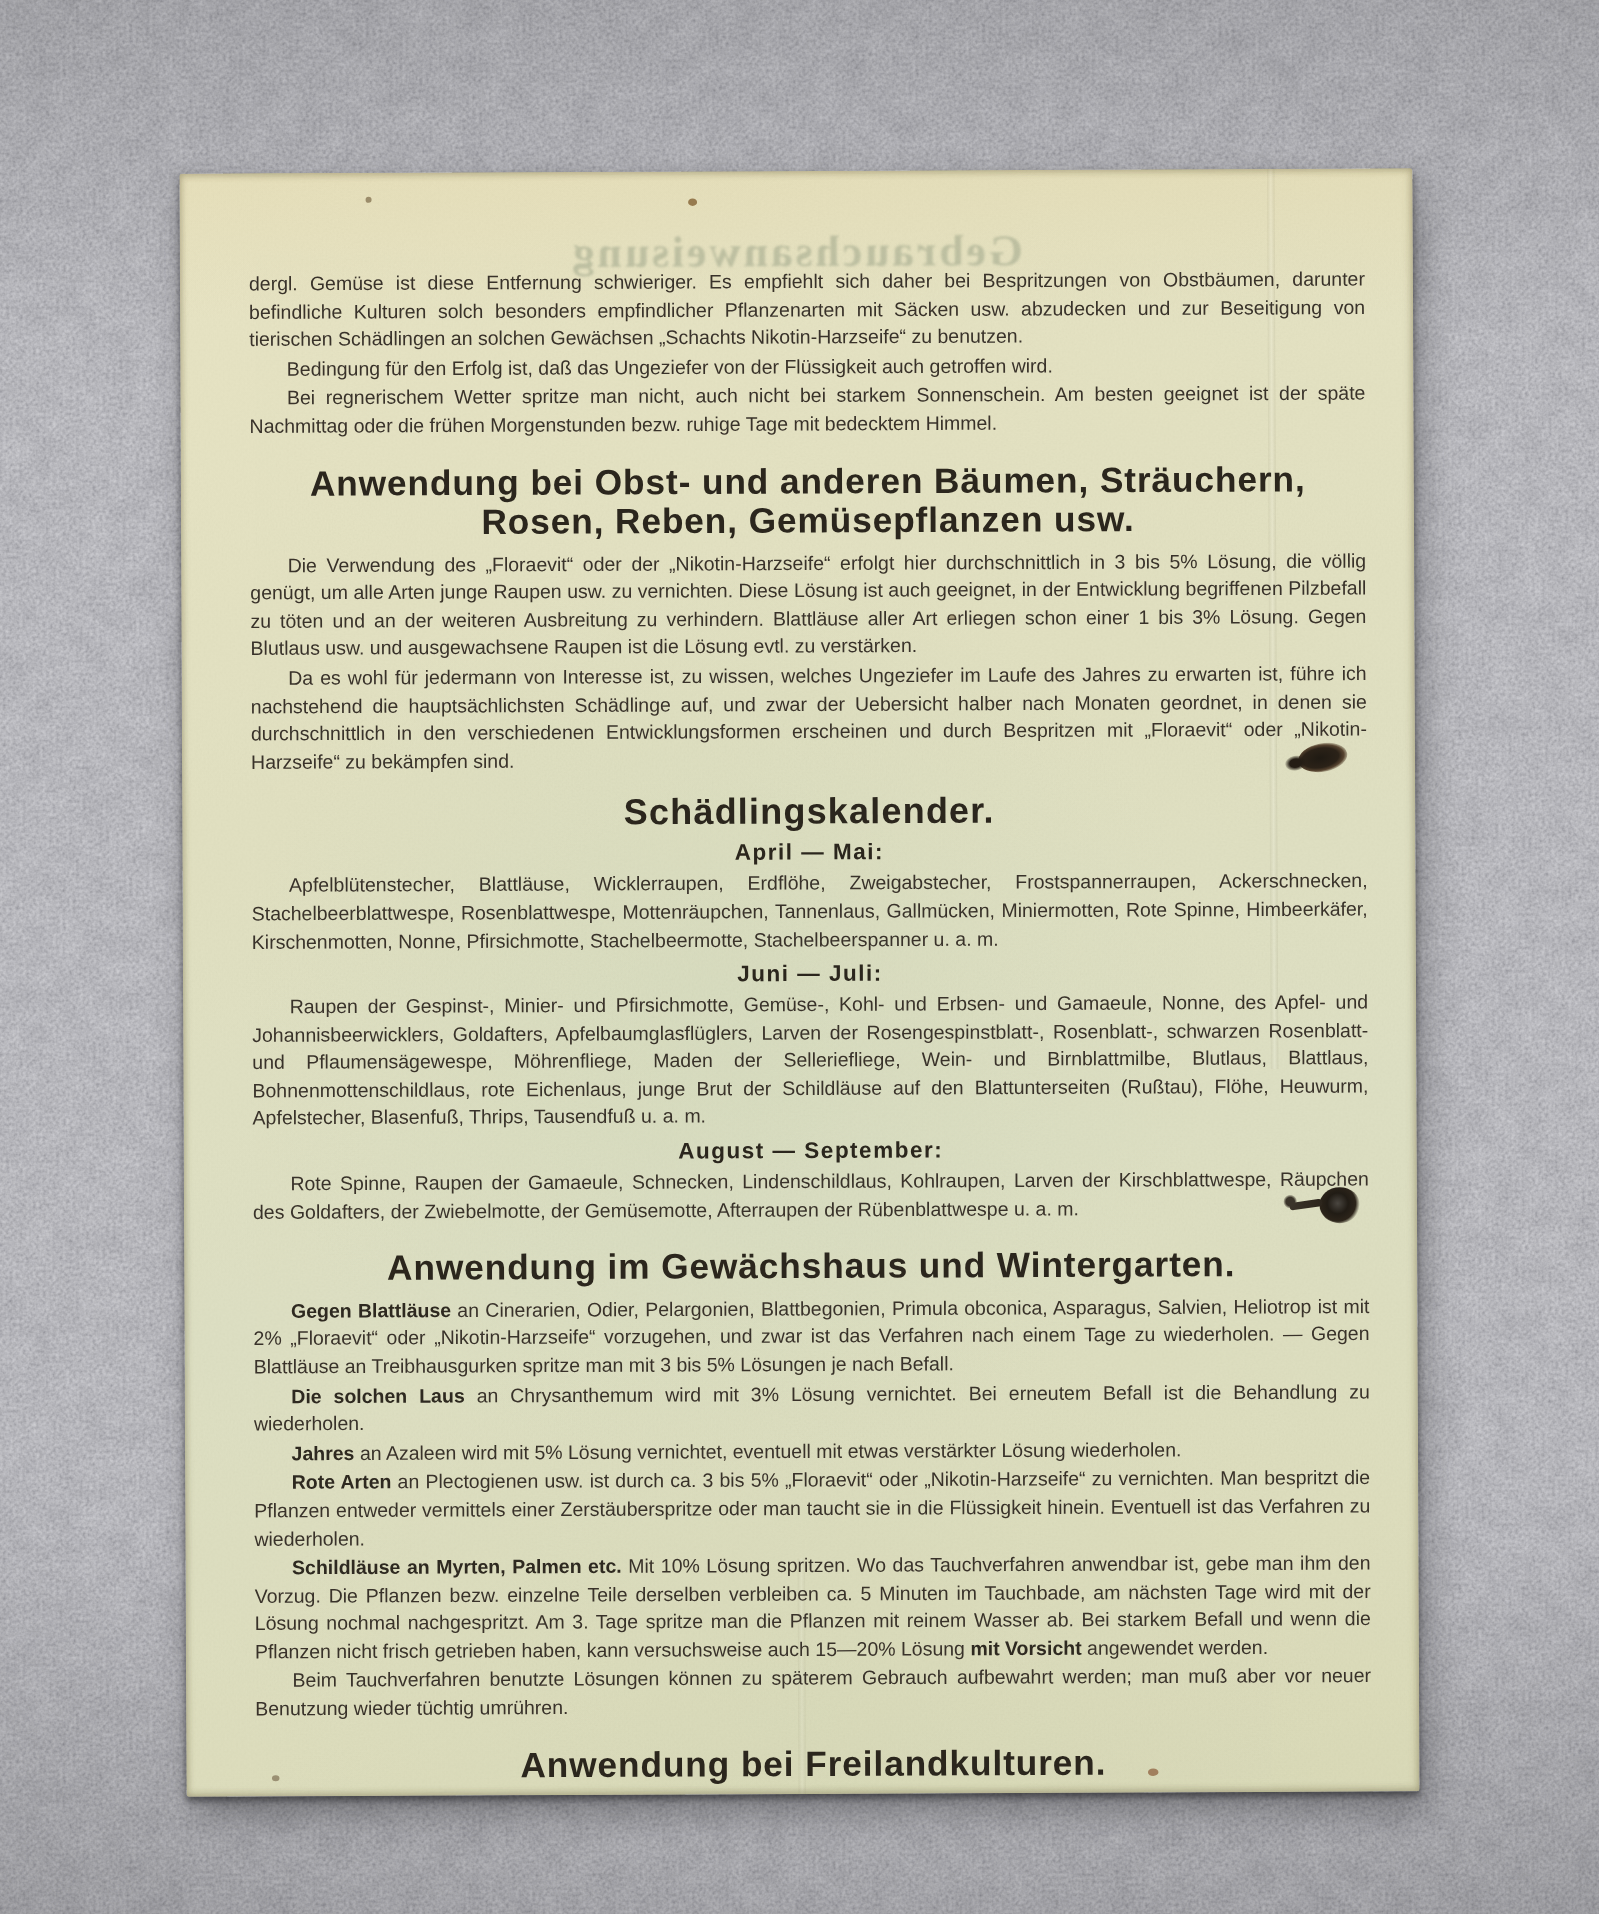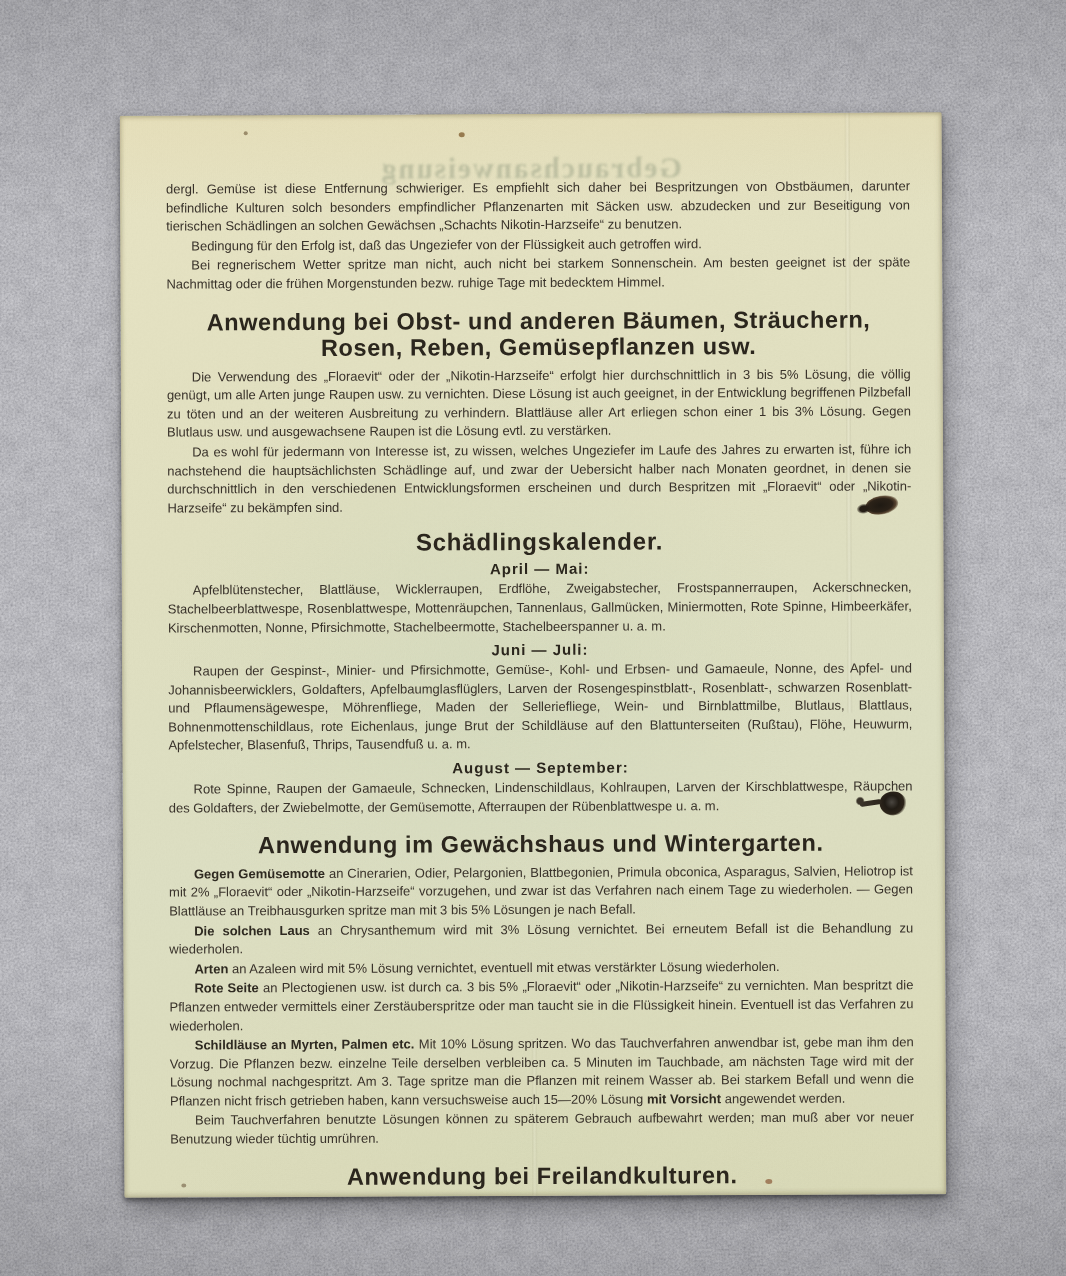--- a/index.html
+++ b/index.html
@@ -121,24 +121,24 @@
       <p>Apfelblütenstecher, Blattläuse, Wicklerraupen, Erdflöhe, Zweigabstecher, Frostspannerraupen, Ackerschnecken, Stachelbeerblattwespe, Rosenblattwespe, Mottenräupchen, Tannenlaus, Gallmücken, Miniermotten, Rote Spinne, Himbeerkäfer, Kirschenmotten, Nonne, Pfirsichmotte, Stachelbeermotte, Stachelbeerspanner u. a. m.</p>
 
       <h3>Juni — Juli:</h3>
       <p>Raupen der Gespinst-, Minier- und Pfirsichmotte, Gemüse-, Kohl- und Erbsen- und Gamaeule, Nonne, des Apfel- und Johannisbeerwicklers, Goldafters, Apfelbaumglasflüglers, Larven der Rosengespinstblatt-, Rosenblatt-, schwarzen Rosenblatt- und Pflaumensägewespe, Möhrenfliege, Maden der Selleriefliege, Wein- und Birnblattmilbe, Blutlaus, Blattlaus, Bohnenmottenschildlaus, rote Eichenlaus, junge Brut der Schildläuse auf den Blattunterseiten (Rußtau), Flöhe, Heuwurm, Apfelstecher, Blasenfuß, Thrips, Tausendfuß u. a. m.</p>
 
       <h3>August — September:</h3>
       <p>Rote Spinne, Raupen der Gamaeule, Schnecken, Lindenschildlaus, Kohlraupen, Larven der Kirschblattwespe, Räupchen des Goldafters, der Zwiebelmotte, der Gemüsemotte, Afterraupen der Rübenblattwespe u. a. m.</p>
 
       <h1>Anwendung im Gewächshaus und Wintergarten.</h1>
 
-      <p><b>Gegen Gemüsemotte</b><span> an Cinerarien, Odier, Pelargonien, Blattbegonien, Primula obconica, Asparagus, Salvien, Heliotrop ist mit 2% „Floraevit“ oder „Nikotin-Harzseife“ vorzugehen, und zwar ist das Verfahren nach einem Tage zu wiederholen. — Gegen Blattläuse an Treibhausgurken spritze man mit 3 bis 5% Lösungen je nach Befall.</span></p>
+      <p><b>Gegen Blattläuse</b><span> an Cinerarien, Odier, Pelargonien, Blattbegonien, Primula obconica, Asparagus, Salvien, Heliotrop ist mit 2% „Floraevit“ oder „Nikotin-Harzseife“ vorzugehen, und zwar ist das Verfahren nach einem Tage zu wiederholen. — Gegen Blattläuse an Treibhausgurken spritze man mit 3 bis 5% Lösungen je nach Befall.</span></p>
       <p><b>Die solchen Laus</b><span> an Chrysanthemum wird mit 3% Lösung vernichtet. Bei erneutem Befall ist die Behandlung zu wiederholen.</span></p>
-      <p><b>Arten</b><span> an Azaleen wird mit 5% Lösung vernichtet, eventuell mit etwas verstärkter Lösung wiederholen.</span></p>
-      <p><b>Rote Seite</b><span> an Plectogienen usw. ist durch ca. 3 bis 5% „Floraevit“ oder „Nikotin-Harzseife“ zu vernichten. Man bespritzt die Pflanzen entweder vermittels einer Zerstäuberspritze oder man taucht sie in die Flüssigkeit hinein.  Eventuell ist das Verfahren zu wiederholen.</span></p>
+      <p><b>Jahres</b><span> an Azaleen wird mit 5% Lösung vernichtet, eventuell mit etwas verstärkter Lösung wiederholen.</span></p>
+      <p><b>Rote Arten</b><span> an Plectogienen usw. ist durch ca. 3 bis 5% „Floraevit“ oder „Nikotin-Harzseife“ zu vernichten. Man bespritzt die Pflanzen entweder vermittels einer Zerstäuberspritze oder man taucht sie in die Flüssigkeit hinein.  Eventuell ist das Verfahren zu wiederholen.</span></p>
       <p><b>Schildläuse an Myrten, Palmen etc.</b><span>  Mit 10% Lösung spritzen.  Wo das Tauchverfahren anwendbar ist, gebe man ihm den Vorzug.  Die Pflanzen bezw. einzelne Teile derselben verbleiben ca. 5 Minuten im Tauchbade, am nächsten Tage wird mit der Lösung nochmal nachgespritzt.  Am 3. Tage spritze man die Pflanzen mit reinem Wasser ab.  Bei starkem Befall und wenn die Pflanzen nicht frisch getrieben haben, kann versuchsweise auch 15—20% Lösung </span><b>mit Vorsicht</b><span> angewendet werden.</span></p>
       <p>Beim Tauchverfahren benutzte Lösungen können zu späterem Gebrauch aufbewahrt werden; man muß aber vor neuer Benutzung wieder tüchtig umrühren.</p>
 
       <h1>Anwendung bei Freilandkulturen.</h1>
       <p>Die Schädlinge sind in derselben Weise zu bekämpfen wie im Gewächshaus, nur beachte man das auf der ersten Seite unter „Allgemeine Anwendungsvorschriften“ über die Zeit des Spritzens Gesagte.</p>
 
     </div>
 
     <div class="blot blot1"></div>
     <div class="blot blot2"></div>

